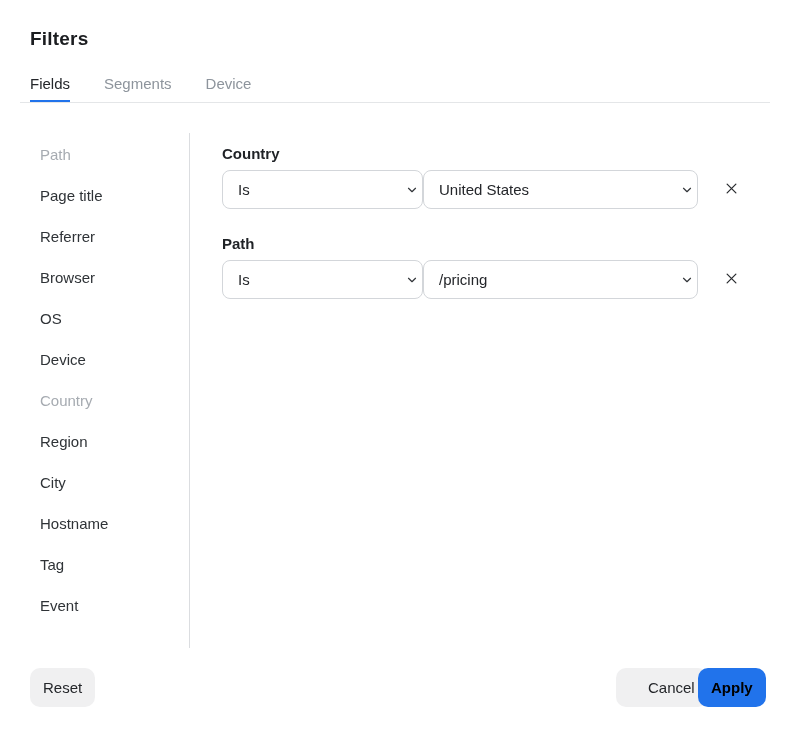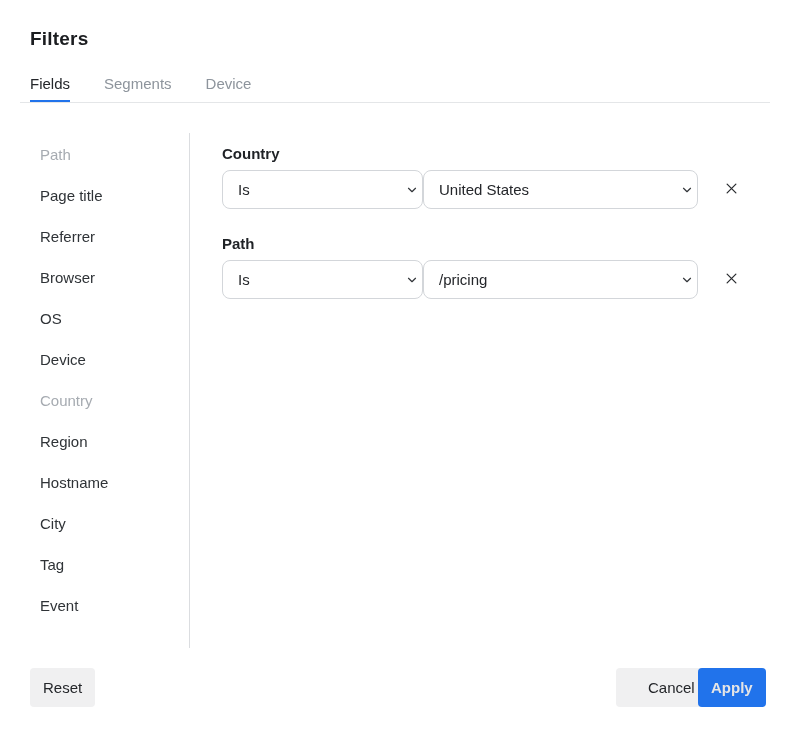--- a/index.html
+++ b/index.html
@@ -119,38 +119,38 @@
     border: none;
     padding: 0;
     cursor: pointer;
   }
   .btn {
     position: absolute;
     top: 668px;
     height: 39px;
     padding: 0 13px;
     border: none;
-    border-radius: 4px;
+    border-radius: 10px;
     font-family: "Liberation Sans", sans-serif;
     font-size: 15px;
     color: #24262a;
     background: #f0f0f1;
     cursor: pointer;
     display: flex;
     align-items: center;
     justify-content: center;
   }
   .btn.reset { left: 30px; min-width: 64px; box-sizing: border-box; }
   .btn.cancel { left: 616px; min-width: 71px; box-sizing: border-box; padding-left: 32px; }
   .btn.apply {
     left: 698px;
     min-width: 65px;
     box-sizing: border-box;
     background: #2173eb;
-    color: #e5e5e5;
+    color: #000000;
     font-weight: 700;
   }
 </style>
 </head>
 <body>
 
 <div class="dialog">
 
   <div class="title">Filters</div>
 
@@ -163,22 +163,22 @@
 
   <div class="sidebar">
     <div class="side-item disabled">Path</div>
     <div class="side-item">Page title</div>
     <div class="side-item">Referrer</div>
     <div class="side-item">Browser</div>
     <div class="side-item">OS</div>
     <div class="side-item">Device</div>
     <div class="side-item disabled">Country</div>
     <div class="side-item">Region</div>
+    <div class="side-item">City</div>
     <div class="side-item">Hostname</div>
-    <div class="side-item">City</div>
     <div class="side-item">Tag</div>
     <div class="side-item">Event</div>
   </div>
   <div class="v-divider"></div>
 
   <div class="main">
 
     <div class="filter-group">
       <div class="filter-label">Country</div>
       <div class="filter-row">

